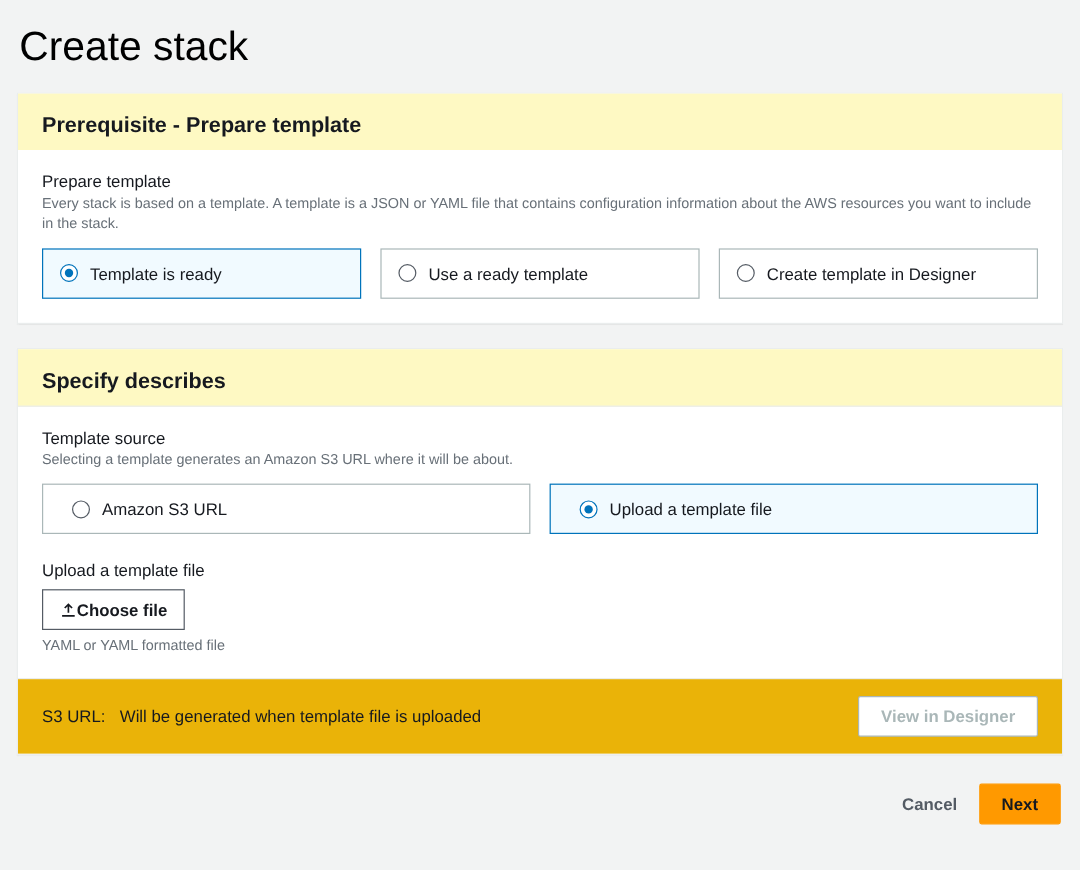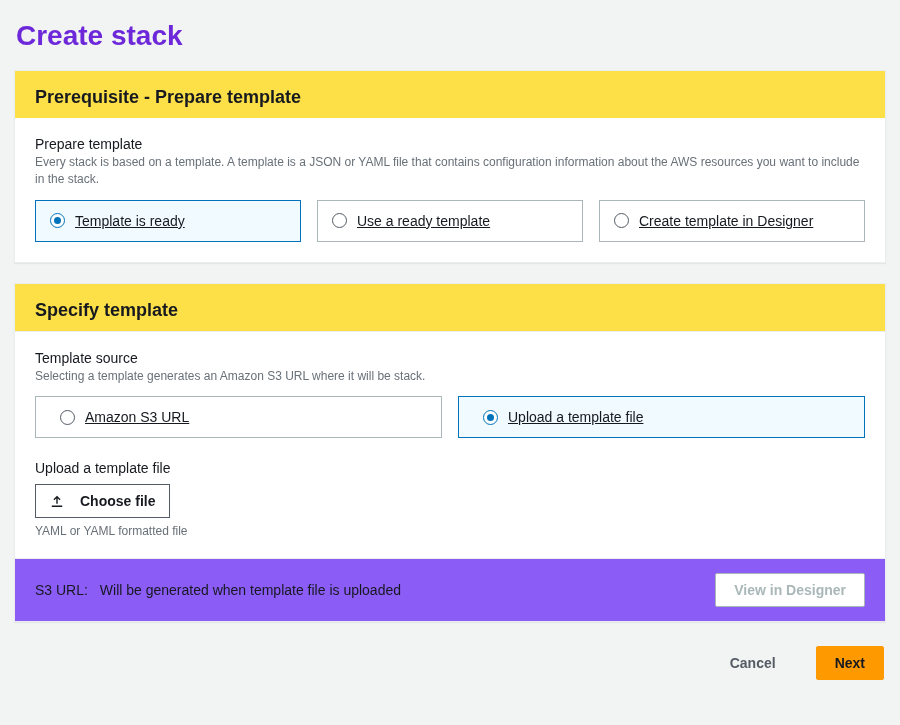--- a/index.html
+++ b/index.html
@@ -5,34 +5,34 @@
   * { box-sizing: border-box; margin: 0; padding: 0; }
   body {
     font-family: "Amazon Ember", "Helvetica Neue", Helvetica, Arial, sans-serif;
     background: #f2f3f3;
     color: #16191f;
     font-size: 14px;
     width: 900px;
     padding: 14px 14px 20px 14px;
   }
   h1.page-title {
-    font-size: 28px;
-    font-weight: 700;
-    color: #6d28d9;
+    font-size: 34px;
+    font-weight: 400;
+    color: #000000;
     margin: 6px 0 18px 2px;
   }
   .panel {
     background: #fff;
     border: 1px solid #eaeded;
     box-shadow: 0 1px 1px rgba(0,0,0,0.05);
     margin-bottom: 20px;
   }
   .panel-header {
     padding: 16px 20px 10px 20px;
-    background: #fde047;
+    background: #fef9c3;
     border-bottom: 1px solid #eaeded;
   }
   .panel-header.no-border { border-bottom: none; }
   .panel-header h2 {
     font-size: 18px;
     font-weight: 700;
     color: #16191f;
   }
   .panel-header .sub {
     font-size: 12px;
@@ -63,21 +63,20 @@
   .tile {
     border: 1px solid #aab7b8;
     background: #fff;
     padding: 10px 14px;
     display: flex;
     align-items: center;
     cursor: pointer;
     user-select: none;
     font-size: 14px;
     min-height: 42px;
-    text-decoration: underline;
   }
   .tile.selected {
     border: 1px solid #0073bb;
     background: #f1faff;
   }
   .radio {
     width: 15px; height: 15px;
     border: 1px solid #545b64;
     border-radius: 50%;
     margin-right: 10px;
@@ -92,21 +91,21 @@
   .tile.selected .radio::after {
     content: "";
     width: 7px; height: 7px;
     background: #0073bb;
     border-radius: 50%;
   }
   .section-gap { margin-top: 22px; }
   .choose-btn {
     display: inline-flex;
     align-items: center;
-    gap: 16px;
+    gap: 0;
     border: 1px solid #545b64;
     background: #fff;
     padding: 8px 14px;
     font-size: 14px;
     font-weight: 700;
     color: #16191f;
     cursor: pointer;
   }
   .upload-icon {
     width: 14px; height: 14px;
@@ -115,21 +114,21 @@
     font-size: 12px;
     color: #687078;
     margin-top: 6px;
   }
   .panel-footer {
     border-top: 1px solid #eaeded;
     padding: 14px 20px;
     display: flex;
     justify-content: space-between;
     align-items: center;
-    background: #8b5cf6;
+    background: #eab308;
   }
   .s3-line { font-size: 14px; color: #16191f; }
   .s3-label { margin-right: 8px; }
   .btn {
     font-size: 14px;
     font-weight: 700;
     padding: 8px 18px;
     cursor: pointer;
     border-radius: 2px;
   }
@@ -144,21 +143,21 @@
     color: #545b64;
   }
   .btn-primary {
     border: 1px solid #ff9900;
     background: #ff9900;
     color: #16191f;
   }
   .wizard-nav {
     display: flex;
     justify-content: flex-end;
-    gap: 22px;
+    gap: 0;
     padding: 4px 2px 0 0;
   }
 </style>
 </head>
 <body>
 
 <h1 class="page-title">Create stack</h1>
 
 <div class="panel">
   <div class="panel-header no-border">
@@ -179,25 +178,25 @@
       <div class="tile">
         <span class="radio"></span>
         <span>Create template in Designer</span>
       </div>
     </div>
   </div>
 </div>
 
 <div class="panel">
   <div class="panel-header">
-    <h2>Specify template</h2>
+    <h2>Specify describes</h2>
   </div>
   <div class="panel-body">
     <div class="field-label">Template source</div>
-    <div class="field-help">Selecting a template generates an Amazon S3 URL where it will be stack.</div>
+    <div class="field-help">Selecting a template generates an Amazon S3 URL where it will be about.</div>
     <div class="tile-row two">
       <div class="tile">
         <span class="radio"></span>
         <span>Amazon S3 URL</span>
       </div>
       <div class="tile selected">
         <span class="radio"></span>
         <span>Upload a template file</span>
       </div>
     </div>

